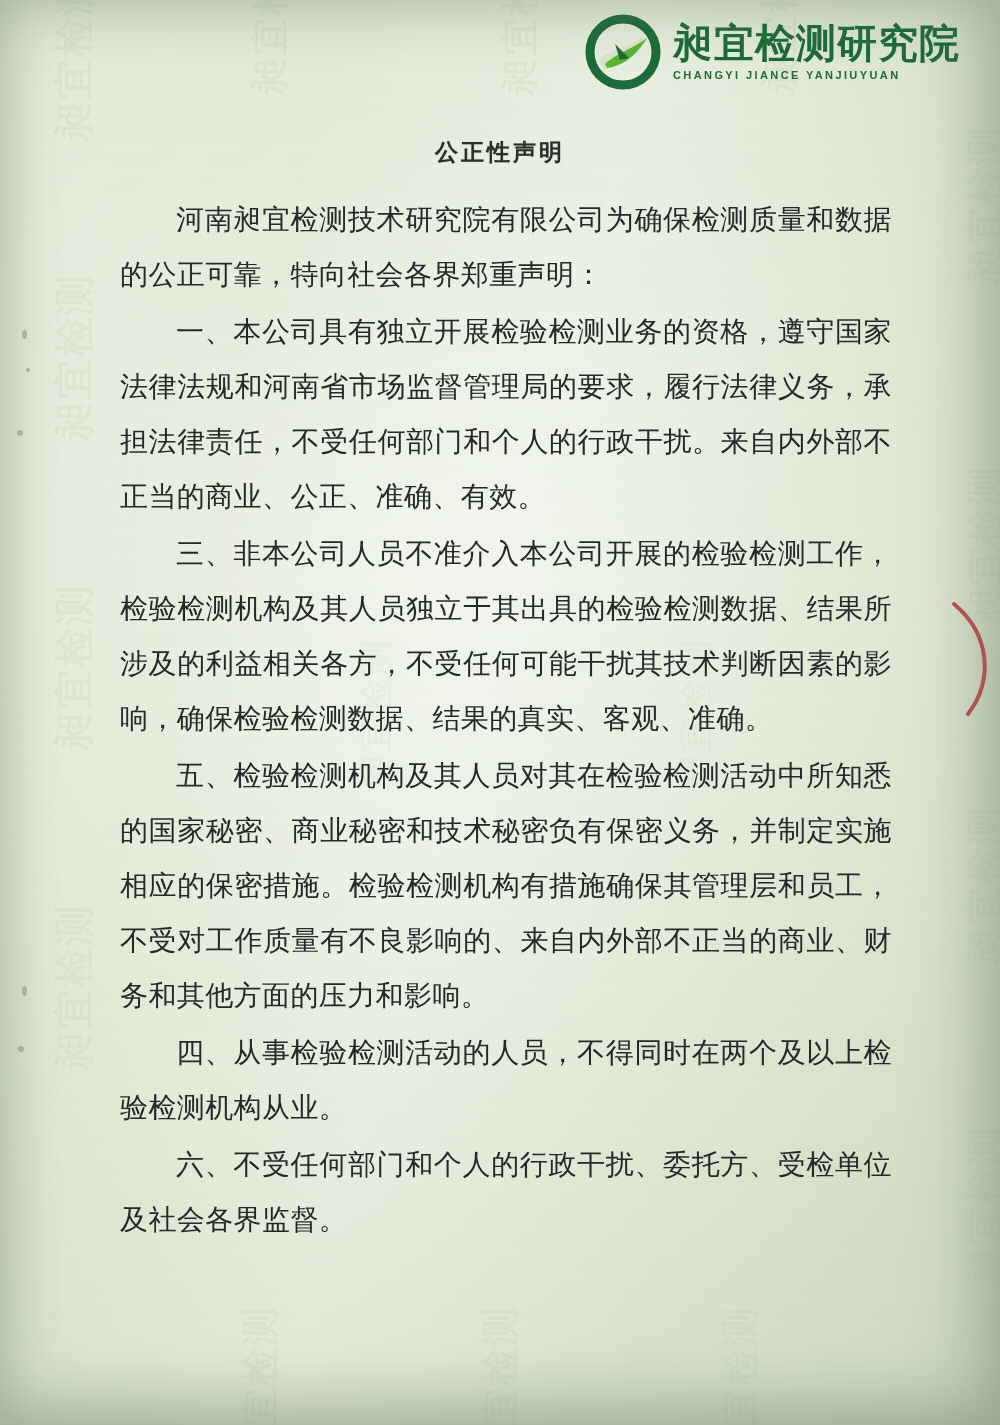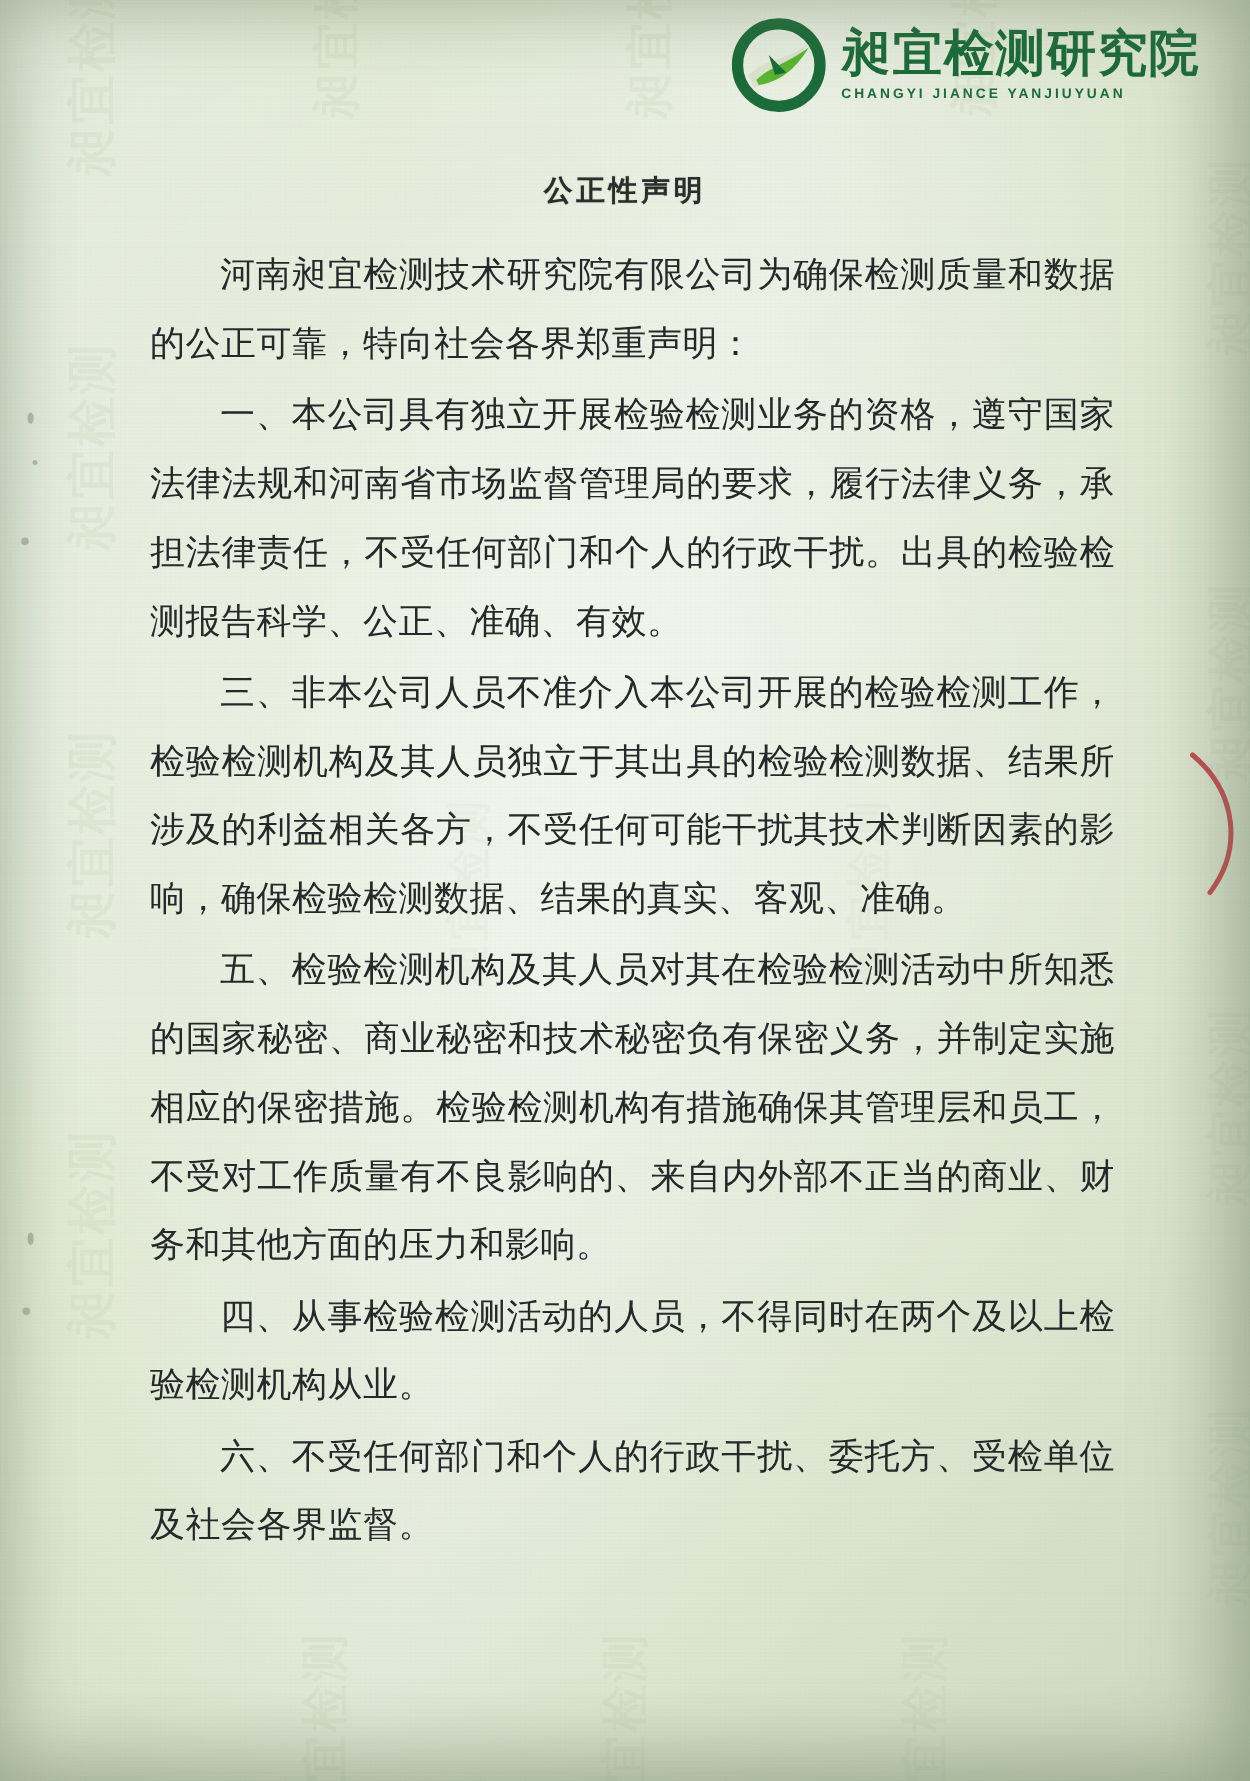--- a/index.html
+++ b/index.html
@@ -187,21 +187,21 @@
     <div class="logo-text">
       <div class="logo-cn">昶宜检测研究院</div>
       <div class="logo-en">CHANGYI JIANCE YANJIUYUAN</div>
     </div>
   </div>
 
   <div class="doc-title">公正性声明</div>
 
   <div class="body-text">
     <p>河南昶宜检测技术研究院有限公司为确保检测质量和数据的公正可靠，特向社会各界郑重声明：</p>
-    <p>一、本公司具有独立开展检验检测业务的资格，遵守国家法律法规和河南省市场监督管理局的要求，履行法律义务，承担法律责任，不受任何部门和个人的行政干扰。出具的检验检测报告科学、公正、准确、有效。</p>
+    <p>一、本公司具有独立开展检验检测业务的资格，遵守国家法律法规和河南省市场监督管理局的要求，履行法律义务，承担法律责任，不受任何部门和个人的行政干扰。来自内外部不正当的商业、公正、准确、有效。</p>
     <p>三、非本公司人员不准介入本公司开展的检验检测工作，检验检测机构及其人员独立于其出具的检验检测数据、结果所涉及的利益相关各方，不受任何可能干扰其技术判断因素的影响，确保检验检测数据、结果的真实、客观、准确。</p>
     <p>五、检验检测机构及其人员对其在检验检测活动中所知悉的国家秘密、商业秘密和技术秘密负有保密义务，并制定实施相应的保密措施。检验检测机构有措施确保其管理层和员工，不受对工作质量有不良影响的、来自内外部不正当的商业、财务和其他方面的压力和影响。</p>
     <p>四、从事检验检测活动的人员，不得同时在两个及以上检验检测机构从业。</p>
     <p>六、不受任何部门和个人的行政干扰、委托方、受检单位及社会各界监督。</p>
   </div>
 
   <div class="red-mark">
     <svg width="60" height="120" viewBox="0 0 60 120" aria-hidden="true">
       <path d="M8 4 C44 34, 48 80, 22 114" fill="none" stroke="#c0303a" stroke-width="4" stroke-linecap="round" opacity="0.85"></path>
     </svg>

